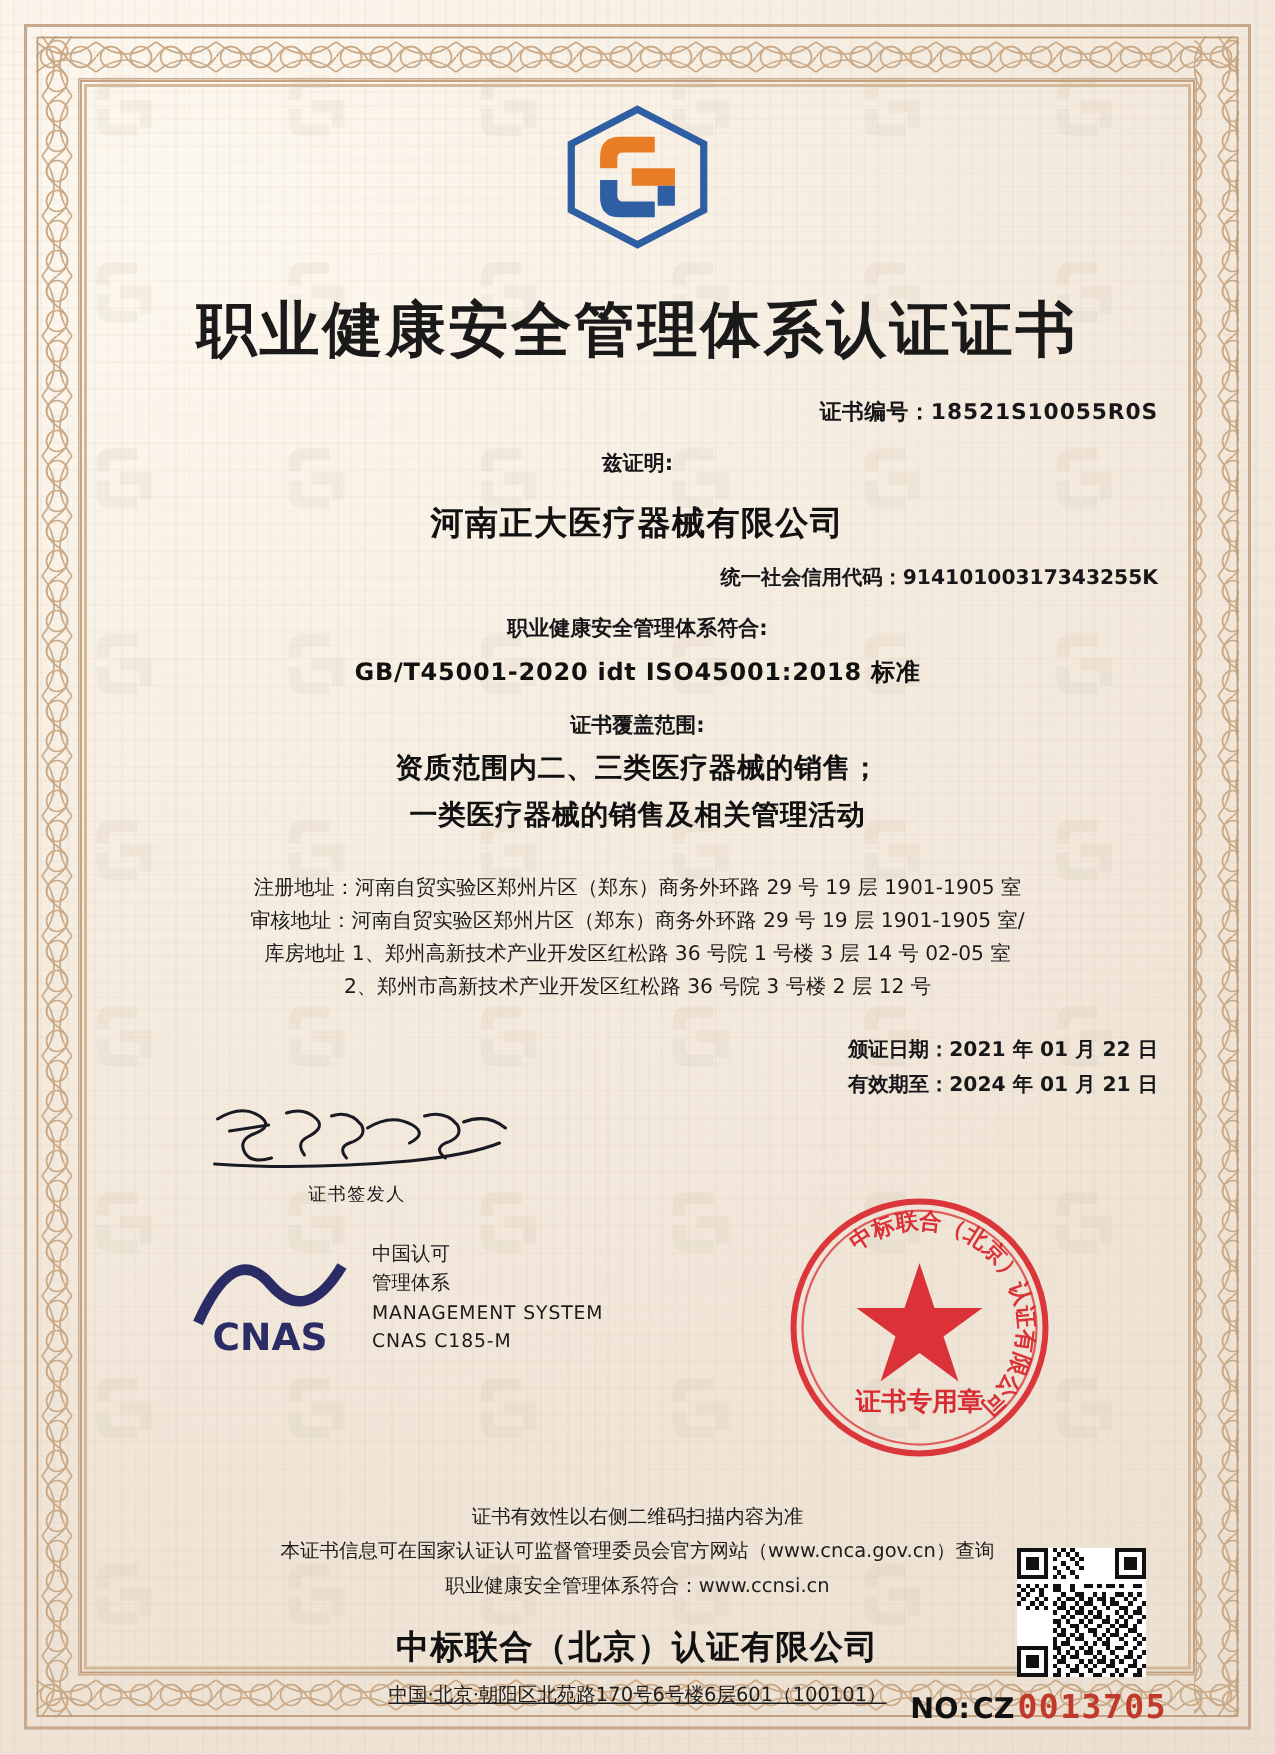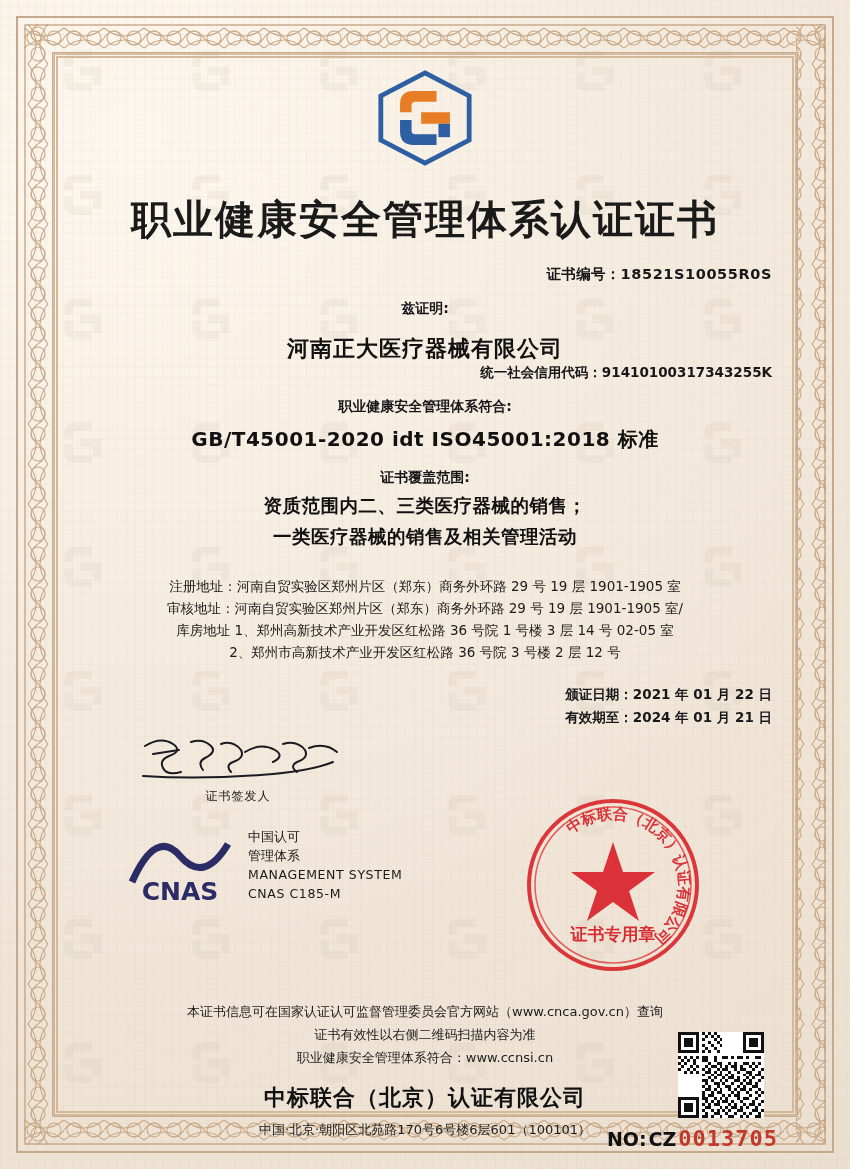--- a/index.html
+++ b/index.html
@@ -84,24 +84,25 @@
     font-weight:bold;
     color:#111;
     margin-top:16px;
     letter-spacing:1px;
   }
   #credit-code{
     text-align:right;
     font-size:13.5px;
     font-weight:bold;
     color:#17171a;
+    margin-top:12px;
   }
   #standard{
     text-align:center;
-    font-size:20px;
+    font-size:16px;
     font-weight:bold;
     color:#111;
     margin-top:10px;
     letter-spacing:.5px;
   }
   .scope-line{
     text-align:center;
     font-size:18.5px;
     font-weight:bold;
     color:#111;
@@ -141,21 +142,21 @@
     position:absolute;left:440px;top:720px;width:190px;height:190px;
   }
   
   #footer{
     position:absolute;left:0;right:0;top:930px;text-align:center;
   }
   .foot-sm{font-size:13px;color:#1c1c1c;line-height:23px;}
   #company-footer{
     font-size:22px;font-weight:bold;color:#111;margin-top:14px;letter-spacing:1px;
   }
-  #addr-footer{font-size:13px;color:#1c1c1c;margin-top:8px;}
+  #addr-footer{font-size:13px;color:#1c1c1c;margin-top:8px;text-decoration:underline;}
   
   #qr{
     position:absolute;right:8px;top:962px;width:86px;height:86px;
   }
   
   #serial{
     position:absolute;right:72px;bottom:18px;
     font-size:19px;font-weight:bold;color:#111;
     display:flex;align-items:baseline;gap:2px;
   }
@@ -613,22 +614,22 @@
       <circle cx="95" cy="95" r="84" fill="none" stroke="#d8232a" stroke-width="4" opacity=".9"></circle>
       <circle cx="95" cy="95" r="78" fill="none" stroke="#d8232a" stroke-width="1.5" opacity=".7"></circle>
       <polygon points="95,52 105,82 137,82 111,101 121,131 95,112 69,131 79,101 53,82 85,82" fill="#d8232a" opacity=".92"></polygon>
       <text font-family="DejaVu Sans, sans-serif" font-size="15" font-weight="bold" fill="#d8232a" opacity=".92">
         <textPath href="#sealcirc" startOffset="14%">中标联合（北京）认证有限公司</textPath>
       </text>
       <text x="95" y="150" font-family="DejaVu Sans, sans-serif" font-size="17" font-weight="bold" fill="#d8232a" text-anchor="middle" opacity=".95">证书专用章</text>
     </svg>
 
     <div id="footer">
+      <div class="foot-sm">证书有效性以右侧二维码扫描内容为准</div>
       <div class="foot-sm">本证书信息可在国家认证认可监督管理委员会官方网站（www.cnca.gov.cn）查询</div>
-      <div class="foot-sm">证书有效性以右侧二维码扫描内容为准</div>
       <div class="foot-sm">职业健康安全管理体系符合：www.ccnsi.cn</div>
       <div id="company-footer">中标联合（北京）认证有限公司</div>
       <div id="addr-footer">中国·北京·朝阳区北苑路170号6号楼6层601（100101）</div>
     </div>
 
     <svg id="qr" viewBox="0 0 29 29" shape-rendering="crispEdges" xmlns="http://www.w3.org/2000/svg">
       <rect width="29" height="29" fill="#fff"></rect>
       <g fill="#111">
         <rect x="0" y="0" width="7" height="1"></rect>
           <rect x="0" y="6" width="7" height="1"></rect>

